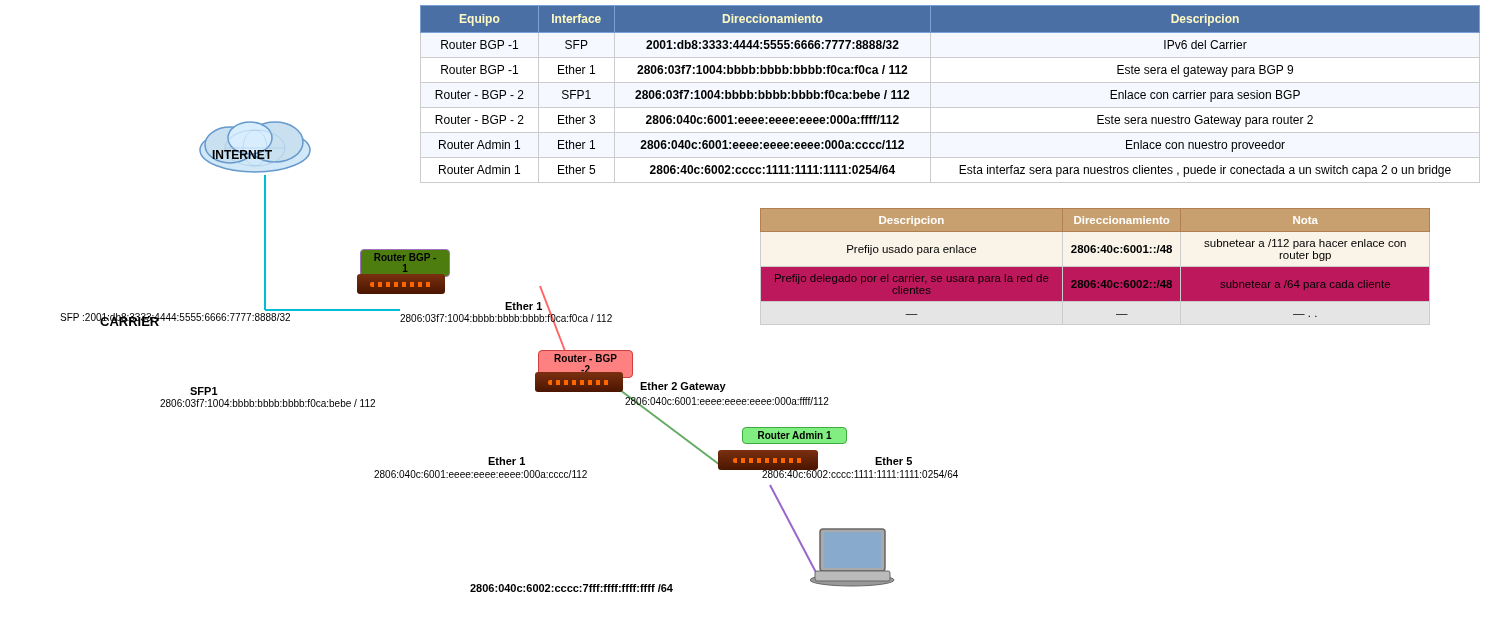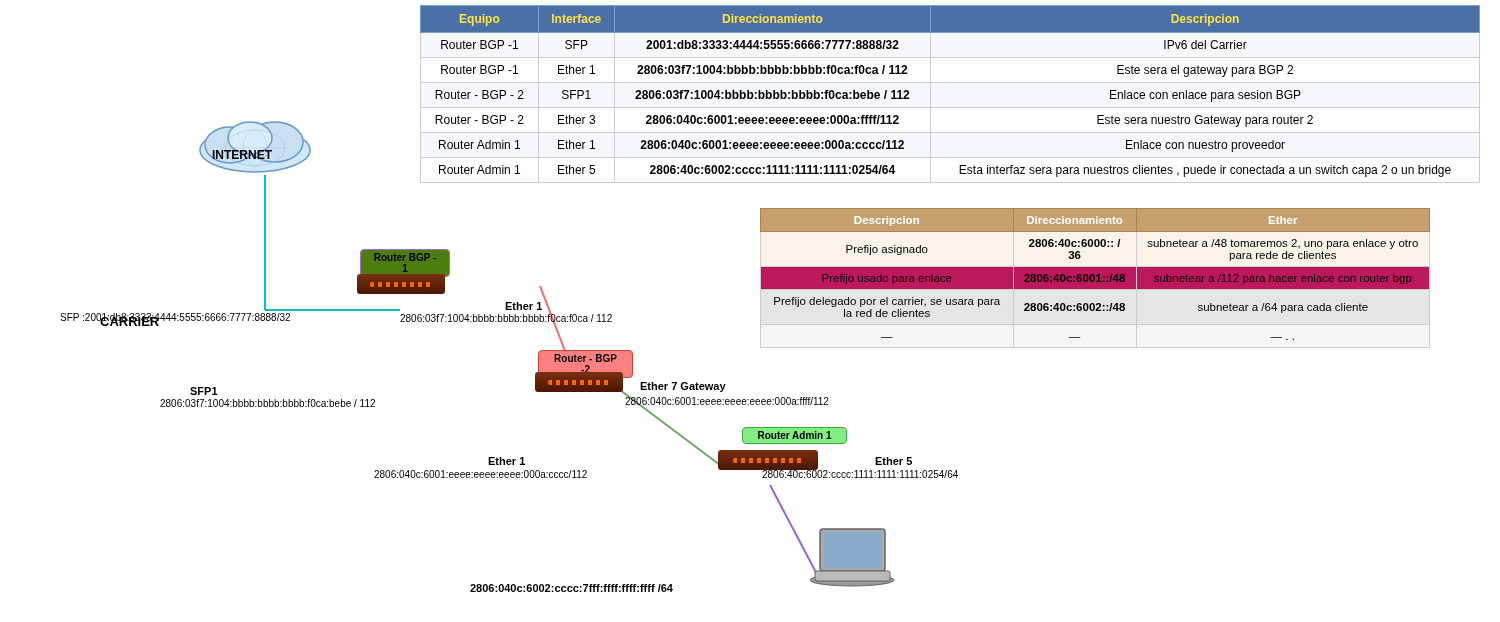--- a/index.html
+++ b/index.html
@@ -16,21 +16,21 @@
     .main-table {
       position: absolute;
       top: 5px;
       left: 420px;
       width: 1060px;
       border-collapse: collapse;
       font-size: 12px;
     }
     .main-table th {
       background: #4a6fa5;
-      color: #fde047;
+      color: #fef9c3;
       padding: 6px 10px;
       border: 1px solid #7a9fd4;
       text-align: center;
       font-weight: bold;
     }
     .main-table td {
       background: #fff;
       border: 1px solid #ccc;
       padding: 5px 10px;
       text-align: center;
@@ -144,21 +144,21 @@
 </div>
 
 <div style="position:absolute;top:385px;left:190px;font-size:11px;font-weight:bold;">
   <span>SFP1</span>
 </div>
 <div style="position:absolute;top:398px;left:160px;font-size:10px;">
   <span>2806:03f7:1004:bbbb:bbbb:bbbb:f0ca:bebe / 112</span>
 </div>
 
 <div style="position:absolute;top:380px;left:640px;font-size:11px;font-weight:bold;">
-  <span>Ether 7 Gateway</span>
+  <span>Ether 2 Gateway</span>
 </div>
 <div style="position:absolute;top:396px;left:625px;font-size:10px;">
   <span>2806:040c:6001:eeee:eeee:eeee:000a:ffff/112</span>
 </div>
 
 <div style="position:absolute;top:427px;left:742px;background:#80ee80;border:1px solid #40aa40;border-radius:4px;padding:2px 6px;font-size:10px;font-weight:bold;text-align:center;width:105px;">
   Router Admin 1
 </div>
 
 <div style="position:absolute;top:450px;left:718px;width:100px;height:20px;background:linear-gradient(180deg,#7a3010 0%,#4a1500 100%);border-radius:3px;display:flex;align-items:center;justify-content:center;">
@@ -207,27 +207,27 @@
   <tr>
         <td>Router BGP -1</td>
         <td>SFP</td>
         <td style="font-weight: bold;">2001:db8:3333:4444:5555:6666:7777:8888/32</td>
         <td>IPv6 del Carrier</td>
       </tr>
       <tr>
         <td>Router BGP -1</td>
         <td>Ether 1</td>
         <td style="font-weight: bold;">2806:03f7:1004:bbbb:bbbb:bbbb:f0ca:f0ca / 112</td>
-        <td>Este sera el gateway para BGP 2</td>
+        <td>Este sera el gateway para BGP 9</td>
       </tr>
       <tr>
         <td>Router - BGP - 2</td>
         <td>SFP1</td>
         <td style="font-weight: bold;">2806:03f7:1004:bbbb:bbbb:bbbb:f0ca:bebe / 112</td>
-        <td>Enlace con enlace para sesion BGP</td>
+        <td>Enlace con carrier para sesion BGP</td>
       </tr>
       <tr>
         <td>Router - BGP - 2</td>
         <td>Ether 3</td>
         <td style="font-weight: bold;">2806:040c:6001:eeee:eeee:eeee:000a:ffff/112</td>
         <td>Este sera nuestro Gateway para router 2</td>
       </tr>
       <tr>
         <td>Router Admin 1</td>
         <td>Ether 1</td>
@@ -241,29 +241,24 @@
         <td>Esta interfaz sera para nuestros clientes , puede ir conectada a un switch capa 2 o un bridge</td>
       </tr>
     </tbody>
 </table>
 
 <table class="sec-table">
   <thead>
     <tr>
       <th>Descripcion</th>
       <th>Direccionamiento</th>
-      <th>Ether</th>
+      <th>Nota</th>
     </tr>
   </thead>
   <tbody id="sec-tbody">
-  <tr>
-        <td>Prefijo asignado</td>
-        <td style="font-weight: bold;">2806:40c:6000:: / 36</td>
-        <td>subnetear a /48  tomaremos 2, uno para enlace y otro para rede de clientes</td>
-      </tr>
       <tr>
         <td>Prefijo usado para enlace</td>
         <td style="font-weight: bold;">2806:40c:6001::/48</td>
         <td>subnetear a /112 para hacer enlace con router bgp</td>
       </tr>
       <tr>
         <td>Prefijo delegado por el carrier, se usara para la red de clientes</td>
         <td style="font-weight: bold;">2806:40c:6002::/48</td>
         <td>subnetear a /64 para cada cliente</td>
       </tr>

